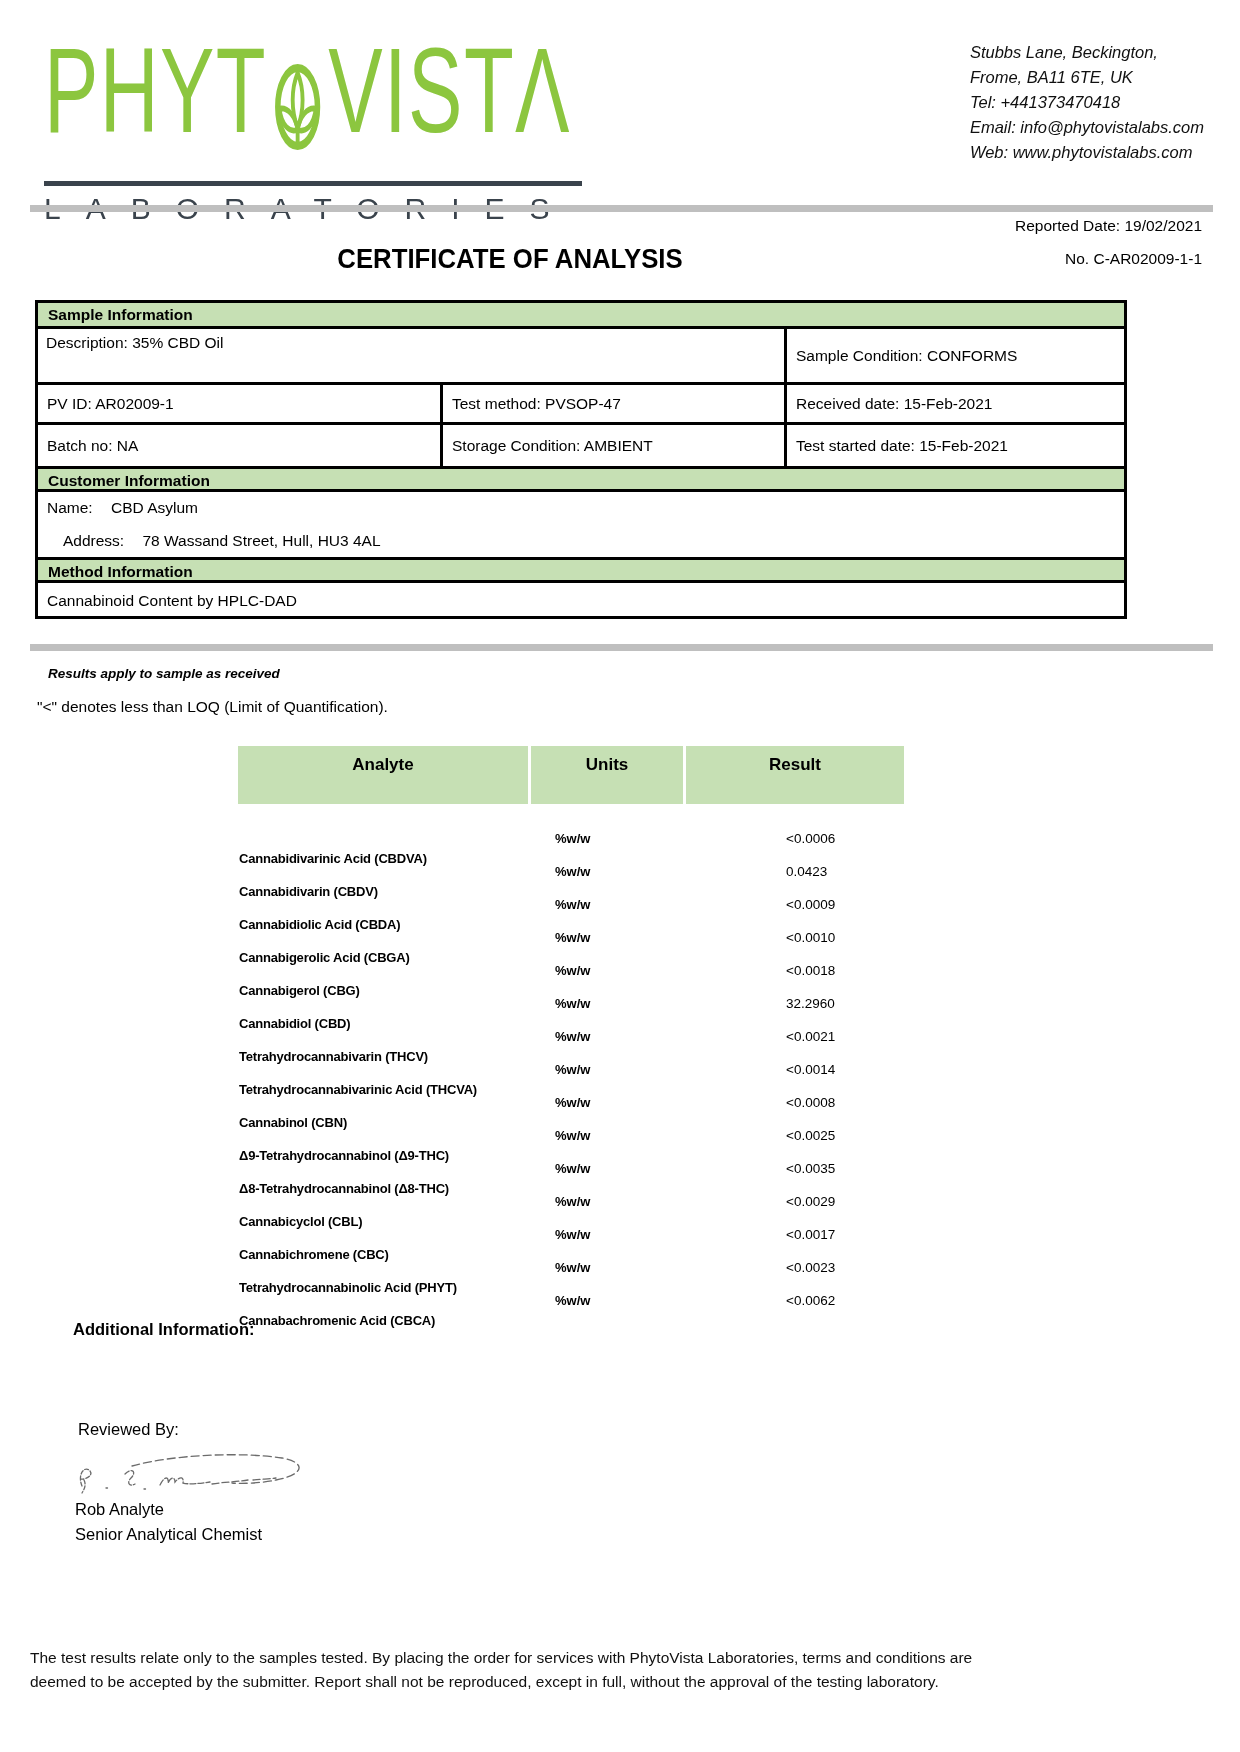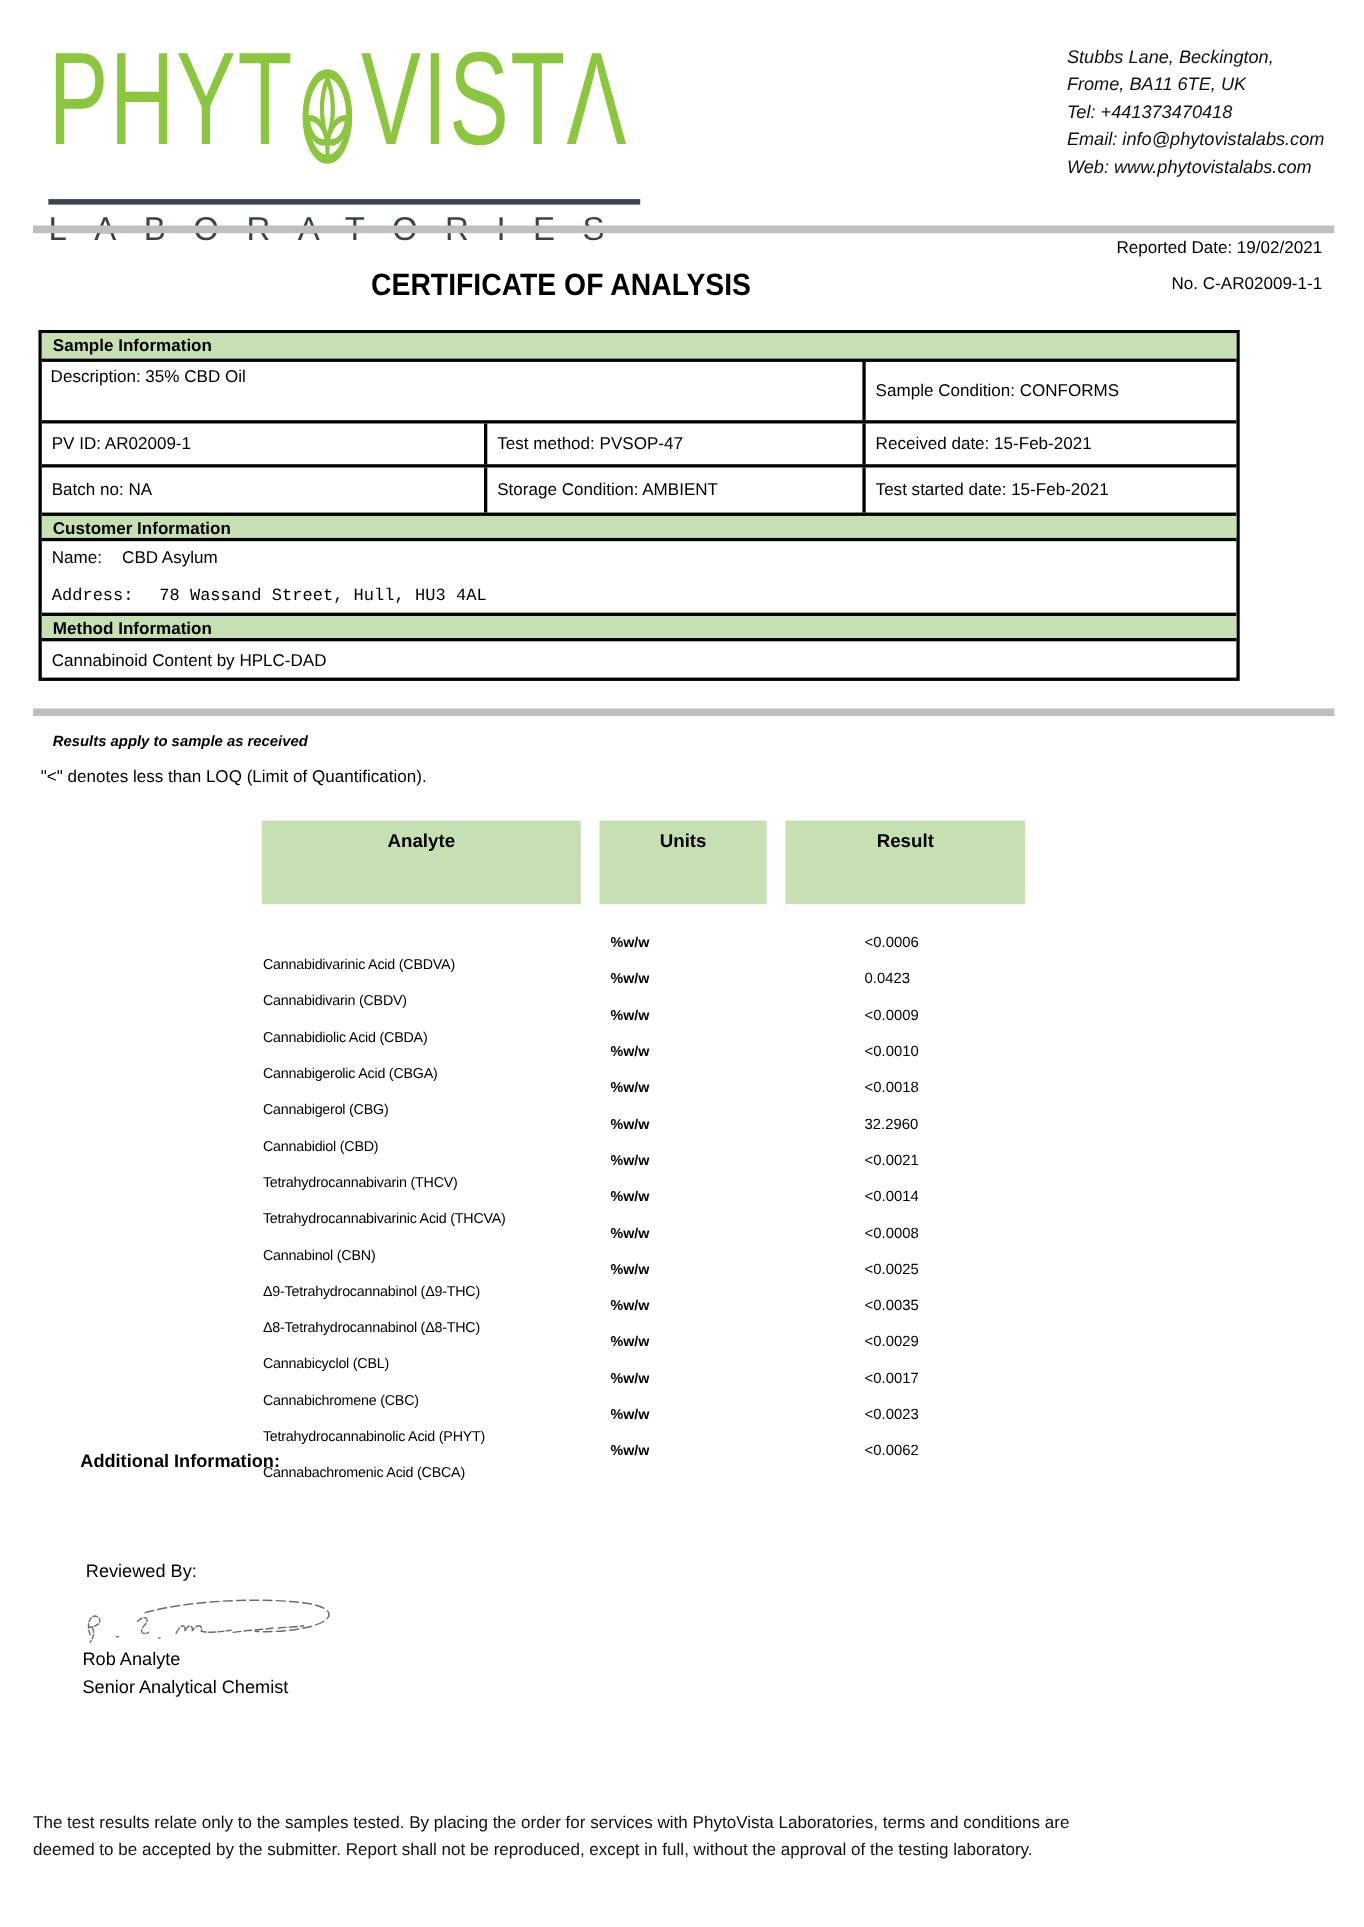--- a/index.html
+++ b/index.html
@@ -35,33 +35,33 @@
   .desc-row{display:grid;grid-template-columns:746px 1fr;height:56px;}
   .desc-cell{padding:5px 8px;}
   .cond-cell{border-left:3px solid #000;display:flex;align-items:center;padding-left:9px;}
   .row3{display:grid;grid-template-columns:402px 344px 1fr;}
   .row3 > div{display:flex;align-items:center;padding-left:9px;box-sizing:border-box;}
   .row3 > div + div{border-left:3px solid #000;}
   .rowA{height:40px;}
   .rowB{height:44px;}
   .custbox{height:68px;position:relative;}
   .custline1{position:absolute;left:9px;top:7px;}
-  .custline2{position:absolute;left:9px;top:40px;font-family:Liberation Mono, monospace;}
+  .custline2{position:absolute;left:25px;top:40px;}
   .lblgap{display:inline-block;min-width:14px;}
   .methodbox{height:36px;line-height:36px;padding-left:9px;}
   
   .note-italic{position:absolute;left:48px;top:666px;font-size:13.5px;font-weight:bold;font-style:italic;}
   .note-loq{position:absolute;left:37px;top:698px;font-size:15.5px;}
   
   .rtable{position:absolute;left:238px;top:746px;width:664px;}
-  .rhead{display:grid;grid-template-columns:290px 152px 218px;gap:17px;height:76px;}
+  .rhead{display:grid;grid-template-columns:290px 152px 218px;gap:3px;height:58px;}
   .rhead > div{background:#c6e0b4;text-align:center;font-weight:bold;font-size:17px;padding-top:9px;box-sizing:border-box;}
   .rrows{margin-top:6px;}
   .trow{display:grid;grid-template-columns:290px 152px 218px;gap:3px;height:33px;align-items:center;}
-  .trow .c1{font-weight:normal;font-size:13px;letter-spacing:-0.2px;padding-left:1px;margin-top:41px;}
+  .trow .c1{font-weight:bold;font-size:13px;letter-spacing:-0.2px;padding-left:1px;margin-top:41px;}
   .trow .c2{font-weight:bold;font-size:13px;padding-left:24px;}
   .trow .c3{font-size:13.5px;padding-left:100px;}
   
   .addinfo{position:absolute;left:73px;top:1320px;font-size:16.5px;font-weight:bold;}
   .reviewed{position:absolute;left:78px;top:1420px;font-size:16.5px;}
   .sig{position:absolute;left:70px;top:1446px;}
   .revname{position:absolute;left:75px;top:1500px;font-size:16.5px;}
   .revtitle{position:absolute;left:75px;top:1525px;font-size:16.5px;}
   .footer{position:absolute;left:30px;top:1646px;font-size:15.5px;line-height:23.5px;color:#101010;}
 </style>

